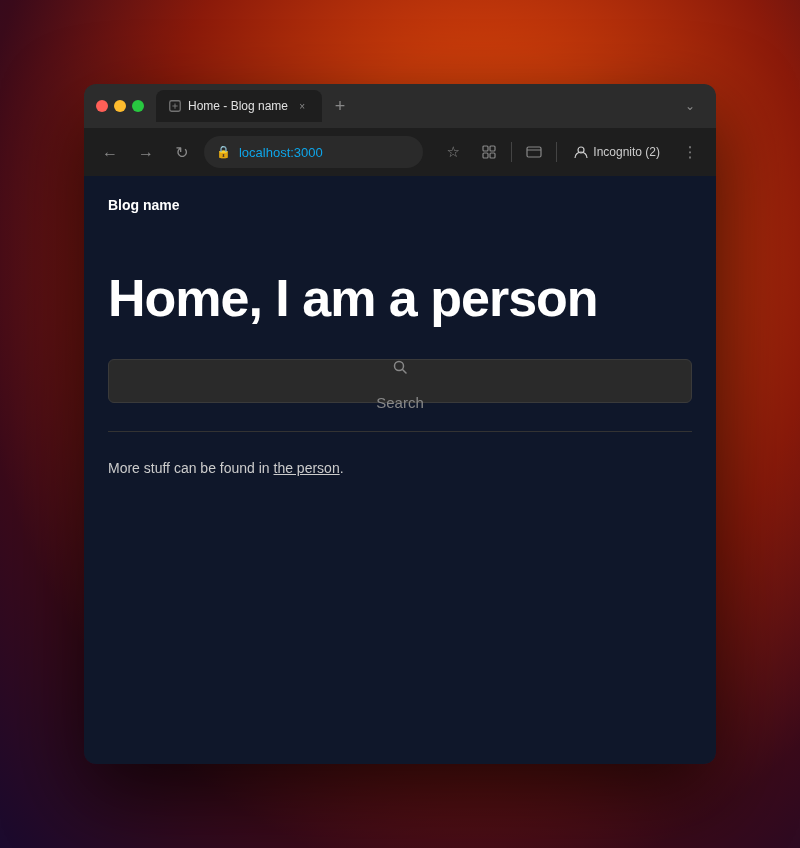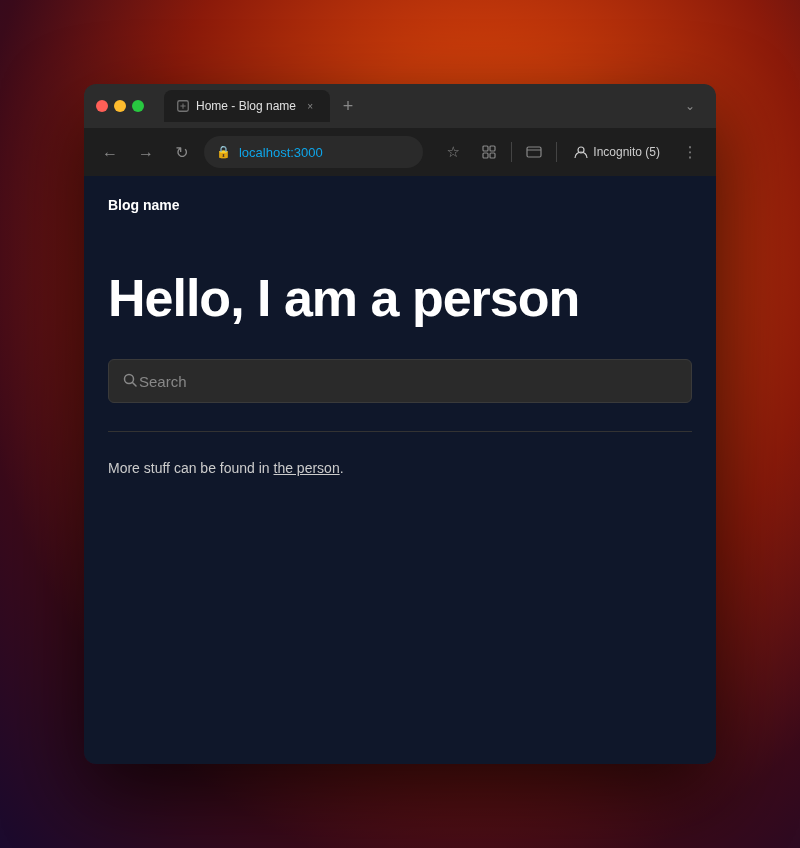--- a/index.html
+++ b/index.html
@@ -25,21 +25,20 @@
       flex-direction: column;
     }
 
     
     .title-bar {
       background: #2c2c2c;
       height: 44px;
       display: flex;
       align-items: center;
       padding: 16px 12px;
-      gap: 8px;
       flex-shrink: 0;
     }
 
     .traffic-lights {
       display: flex;
       gap: 6px;
       align-items: center;
     }
 
     .traffic-light {
@@ -238,24 +237,25 @@
       letter-spacing: -1px;
     }
 
     .search-box {
       background: #2a2a2a;
       border: 1px solid #3a3a3a;
       border-radius: 6px;
       height: 44px;
       display: flex;
       align-items: center;
-      padding: 16px 14px;
-      gap: 2px;
+      padding: 0 14px;
+      gap: 17px;
       width: 100%;
       cursor: text;
+      flex-direction: column;
     }
 
     .search-icon-wrap {
       color: #888;
       font-size: 14px;
       flex-shrink: 0;
     }
 
     .search-placeholder-text {
       color: #888;
@@ -329,33 +329,33 @@
           <rect x="1" y="3" width="14" height="10" rx="1.5" stroke="#888" stroke-width="1.2"></rect>
           <path d="M1 6h14" stroke="#888" stroke-width="1.2"></path>
         </svg>
       </div>
       <div class="divider-v"></div>
       <div class="incognito-btn">
         <svg width="16" height="16" viewBox="0 0 16 16" fill="none">
           <circle cx="8" cy="6" r="3" stroke="#ccc" stroke-width="1.2"></circle>
           <path d="M2 14c0-3.3 2.7-6 6-6s6 2.7 6 6" stroke="#ccc" stroke-width="1.2"></path>
         </svg>
-        <span>Incognito (5)</span>
+        <span>Incognito (2)</span>
       </div>
       <div class="addr-action-btn">⋮</div>
     </div>
   </div>
 
   <div class="page-content">
     <div class="page-header">
       <span class="blog-name">Blog name</span>
     </div>
     <div class="page-main">
       <h1 class="hero-title">
-        <span>Hello, I am a person</span><br>
+        <span>Home, I am a person</span><br>
       </h1>
       <div class="search-box">
         <span class="search-icon-wrap">
           <svg width="14" height="14" viewBox="0 0 14 14" fill="none">
             <circle cx="6" cy="6" r="4.5" stroke="#888" stroke-width="1.5"></circle>
             <path d="M9.5 9.5L13 13" stroke="#888" stroke-width="1.5" stroke-linecap="round"></path>
           </svg>
         </span>
         <span class="search-placeholder-text">Search</span>
       </div>

